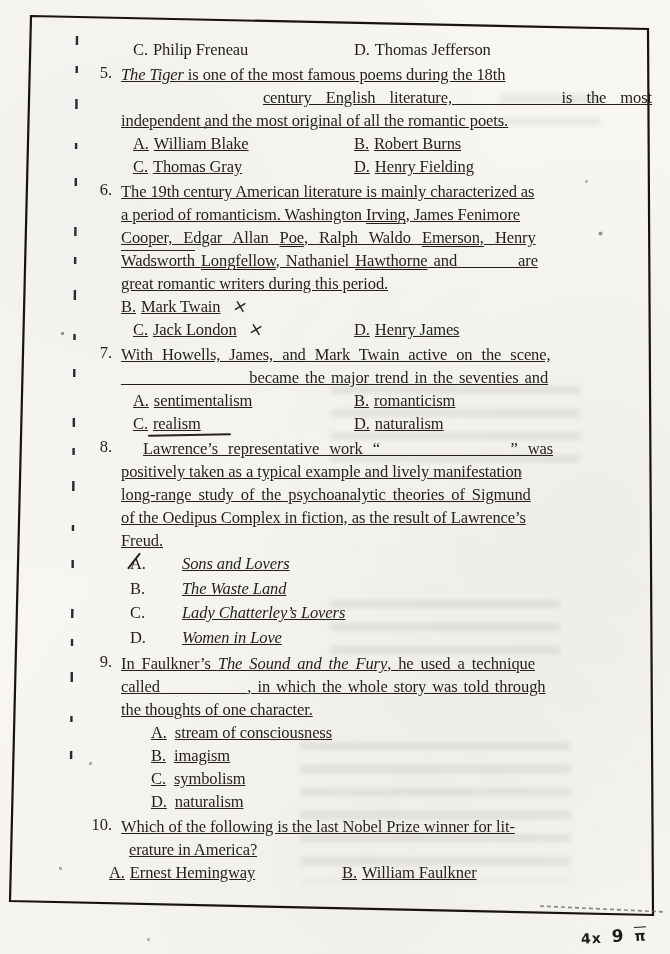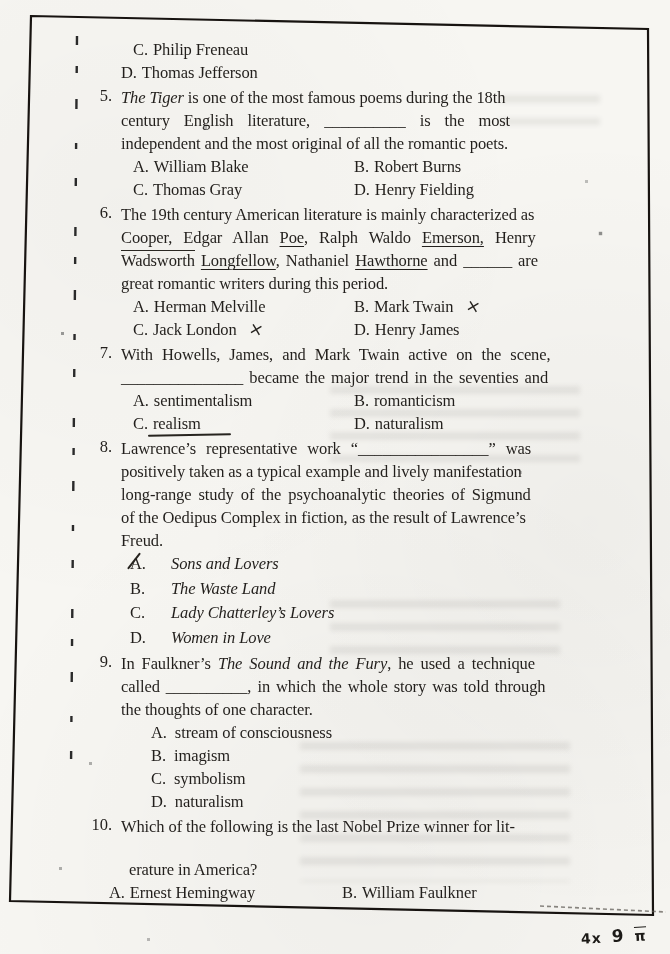--- a/index.html
+++ b/index.html
@@ -11,32 +11,32 @@
       radial-gradient(circle at 55% 90%, rgba(0,0,0,.03), transparent 45%),
       #f7f6f2;
     font-family:"Liberation Serif","DejaVu Serif",serif;
     color:#221f1c;
   }
   .frame{position:absolute;left:0;top:0;pointer-events:none;}
   .content{position:absolute;left:82px;top:38px;width:570px;font-size:16.5px;}
   .qline,.optrow,.optsingle{line-height:23px;white-space:nowrap;letter-spacing:-0.1px;}
   .question{display:flex;margin-top:2px;}
   .qnum{width:30px;min-width:30px;text-align:right;margin-right:9px;}
-  .qbody{flex:1;min-width:0;}
-  .carryover{margin-left:39px;flex-direction:column;}
+  .qbody{flex:1;min-width:0;text-decoration:underline;}
+  .carryover{margin-left:39px;}
   .optrow{display:flex;}
   .optcell{margin-left:12px;width:221px;}
   .optcell2{width:auto;margin-left:0;}
   .q10 .optcell{margin-left:-12px;width:245px;}
   .optsingle{margin-left:30px;}
   .optsingle .opttext{margin-left:8px;}
   .optcell .opttext,.optcell2 .opttext{margin-left:5px;}
   .italicopt{margin-left:9px;}
   .italicopt .optletter{display:inline-block;width:24px;}
-  .italicopt .opttext{font-style:italic;margin-left:17px;}
+  .italicopt .opttext{font-style:italic;margin-left:28px;}
   .q8 .optsingle{line-height:24.5px;}
   .seg-i{font-style:italic;}
   .seg-u{text-decoration:underline;text-underline-offset:3px;text-decoration-thickness:1.4px;}
   .seg-o{border-top:1.6px solid #2a2722;}
   .handmark{display:inline-block;margin-left:12px;font-family:"DejaVu Sans",sans-serif;
     font-size:17px;transform:rotate(14deg);color:#26231f;}
   .hand-underline{position:relative;text-align:right;}
   .hand-underline::after{content:"";position:absolute;left:-5px;right:-30px;bottom:-3px;
     height:2.2px;background:#27241f;transform:rotate(-1.2deg);border-radius:2px;}
   .letter-crossed{position:relative;}
@@ -80,41 +80,41 @@
       <div class="optcell optcell2">
         <span class="optletter">D.</span><span class="opttext">Thomas Jefferson</span>
       </div>
     </div>
 
     <div id="questions">
         <div class="question q5">
           <div class="qnum">5.</div>
           <div class="qbody">
             <div class="qline"><span class="seg-i">The Tiger</span><span> is one of the most famous poems during the 18th</span></div>
-            <div class="qline" style="word-spacing: 10px;"><span>century English literature, </span><span>__________</span><span> is the most</span></div>
+            <div class="qline" style="word-spacing: 10px; text-align: right;"><span>century English literature, </span><span>__________</span><span> is the most</span></div>
             <div class="qline"><span>independent and the most original of all the romantic poets.</span></div>
             <div class="optrow">
               <div class="optcell"><span class="optletter">A.</span><span class="opttext">William Blake</span></div>
               <div class="optcell optcell2"><span class="optletter">B.</span><span class="opttext">Robert Burns</span></div>
             </div>
             <div class="optrow">
               <div class="optcell"><span class="optletter">C.</span><span class="opttext">Thomas Gray</span></div>
               <div class="optcell optcell2"><span class="optletter">D.</span><span class="opttext">Henry Fielding</span></div>
             </div>
           </div>
         </div>
         <div class="question q6">
           <div class="qnum">6.</div>
           <div class="qbody">
             <div class="qline"><span>The 19th century American literature is mainly characterized as</span></div>
+            <div class="qline"><span>a period of romanticism. Washington </span><span class="seg-u">Irving</span><span>, James Fenimore</span></div>
             <div class="qline" style="word-spacing: 7px;"><span>Cooper, Edgar Allan </span><span class="seg-u">Poe</span><span>, Ralph Waldo </span><span class="seg-u">Emerson,</span><span> Henry</span></div>
             <div class="qline" style="word-spacing: 2px;"><span class="seg-o">Wadsworth</span><span> </span><span class="seg-u">Longfellow</span><span>, Nathaniel </span><span class="seg-u">Hawthorne</span><span> and </span><span>______</span><span> are</span></div>
             <div class="qline"><span>great romantic writers during this period.</span></div>
             <div class="optrow">
-              <div class="optcell"><span class="optletter">A.</span><span class="opttext">Herman Melville</span></div>
               <div class="optcell optcell2"><span class="optletter">B.</span><span class="opttext">Mark Twain</span><span class="handmark">×</span></div>
             </div>
             <div class="optrow">
               <div class="optcell"><span class="optletter">C.</span><span class="opttext">Jack London</span><span class="handmark">×</span></div>
               <div class="optcell optcell2"><span class="optletter">D.</span><span class="opttext">Henry James</span></div>
             </div>
           </div>
         </div>
         <div class="question q7">
           <div class="qnum">7.</div>
@@ -127,21 +127,21 @@
             </div>
             <div class="optrow">
               <div class="optcell"><span class="optletter">C.</span><span class="opttext hand-underline">realism</span></div>
               <div class="optcell optcell2"><span class="optletter">D.</span><span class="opttext">naturalism</span></div>
             </div>
           </div>
         </div>
         <div class="question q8">
           <div class="qnum">8.</div>
           <div class="qbody">
-            <div class="qline" style="word-spacing: 6px;"><span>Lawrence’s representative work “</span><span>________________</span><span>” was</span></div>
+            <div class="qline" style="word-spacing: 6px; margin-left: 22px;"><span>Lawrence’s representative work “</span><span>________________</span><span>” was</span></div>
             <div class="qline"><span>positively taken as a typical example and lively manifestation</span></div>
             <div class="qline" style="word-spacing: 3px;"><span>long-range study of the psychoanalytic theories of Sigmund</span></div>
             <div class="qline"><span>of the Oedipus Complex in fiction, as the result of Lawrence’s</span></div>
             <div class="qline"><span>Freud.</span></div>
             <div class="optsingle italicopt"><span class="optletter letter-crossed">A.</span><span class="opttext">Sons and Lovers</span></div>
             <div class="optsingle italicopt"><span class="optletter">B.</span><span class="opttext">The Waste Land</span></div>
             <div class="optsingle italicopt"><span class="optletter">C.</span><span class="opttext">Lady Chatterley’s Lovers</span></div>
             <div class="optsingle italicopt"><span class="optletter">D.</span><span class="opttext">Women in Love</span></div>
           </div>
         </div>
@@ -154,21 +154,21 @@
             <div class="optsingle"><span class="optletter">A.</span><span class="opttext">stream of consciousness</span></div>
             <div class="optsingle"><span class="optletter">B.</span><span class="opttext">imagism</span></div>
             <div class="optsingle"><span class="optletter">C.</span><span class="opttext">symbolism</span></div>
             <div class="optsingle"><span class="optletter">D.</span><span class="opttext">naturalism</span></div>
           </div>
         </div>
         <div class="question q10">
           <div class="qnum">10.</div>
           <div class="qbody">
             <div class="qline"><span>Which of the following is the last Nobel Prize winner for lit-</span></div>
-            <div class="qline" style="margin-left: 8px; margin-top: 20px;"><span>erature in America?</span></div>
+            <div class="qline" style="margin-left: 8px;"><span>erature in America?</span></div>
             <div class="optrow">
               <div class="optcell"><span class="optletter">A.</span><span class="opttext">Ernest Hemingway</span></div>
               <div class="optcell optcell2"><span class="optletter">B.</span><span class="opttext">William Faulkner</span></div>
             </div>
           </div>
         </div>
       </div>
   </div>
 
   <div class="pagemark">

